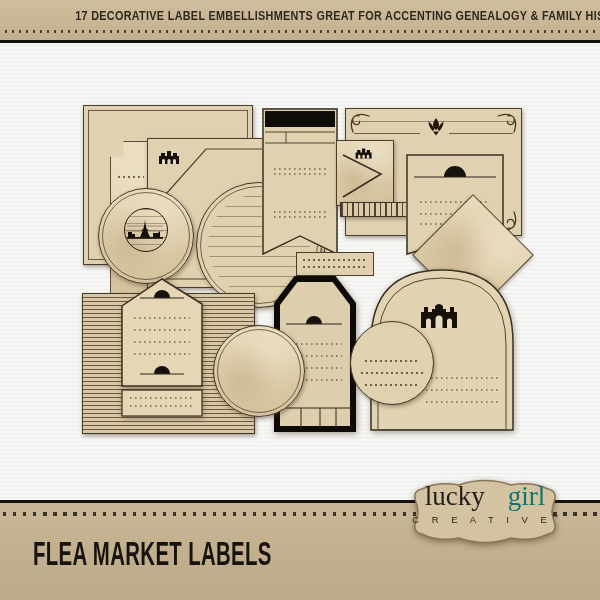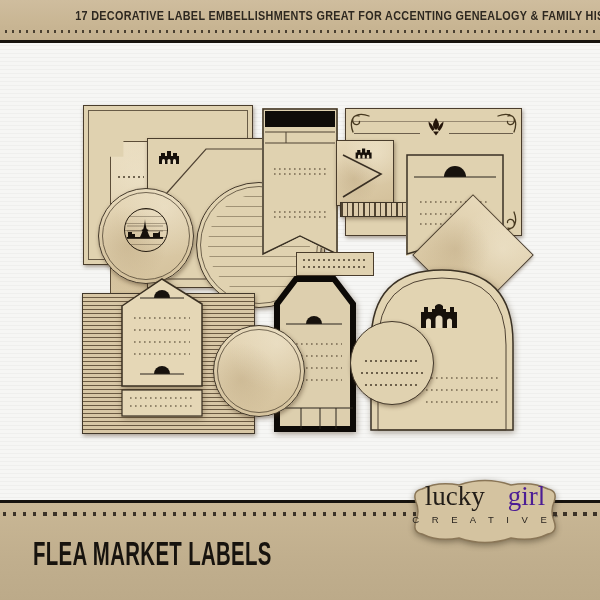--- a/index.html
+++ b/index.html
@@ -80,21 +80,21 @@
     background:repeating-linear-gradient(90deg,#3c3328 0 3.5px,transparent 3.5px 10px);}
   #title{left:33px;top:33px;white-space:nowrap;transform:scale(.68,1.08);transform-origin:left top;
     font-size:30px;font-weight:bold;color:#17130e;letter-spacing:.5px;}
   #byline{left:34px;top:63px;font-size:11px;letter-spacing:3.2px;color:#2c261d;white-space:nowrap;}
 
   
   #badge{left:406px;top:474px;width:158px;height:74px;}
   #badge svg{position:absolute;left:0;top:0;filter:drop-shadow(0 2px 3px rgba(40,30,15,.45));}
   #lg1{position:absolute;left:0;top:7px;width:158px;text-align:center;
     font-family:"Liberation Serif",serif;font-size:27px;color:#221d18;white-space:nowrap;}
-  #lg1 .girl{color:#4c1d95;margin-left:23px;}
+  #lg1 .girl{color:#0f766e;margin-left:23px;}
   #lg2{position:absolute;left:0;top:40px;width:158px;text-align:center;
     font-size:9.5px;letter-spacing:5px;color:#2a251f;white-space:nowrap;}
   #lg2 sup{font-size:6px;letter-spacing:0;}
 </style>
 </head>
 <body>
 
 <svg width="0" height="0" style="position:absolute">
   <defs>
     <g id="bld">

